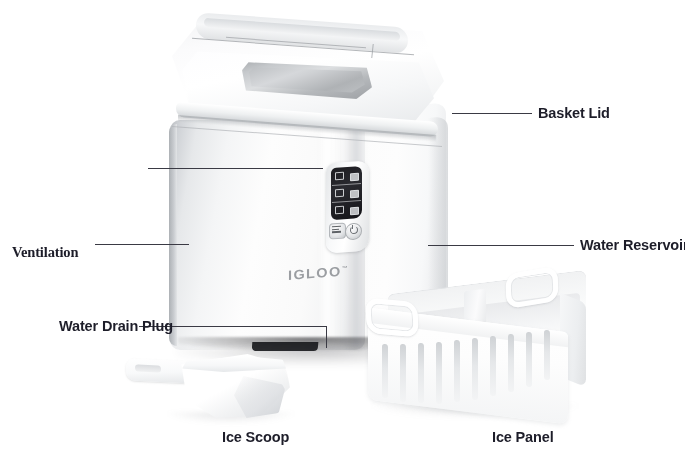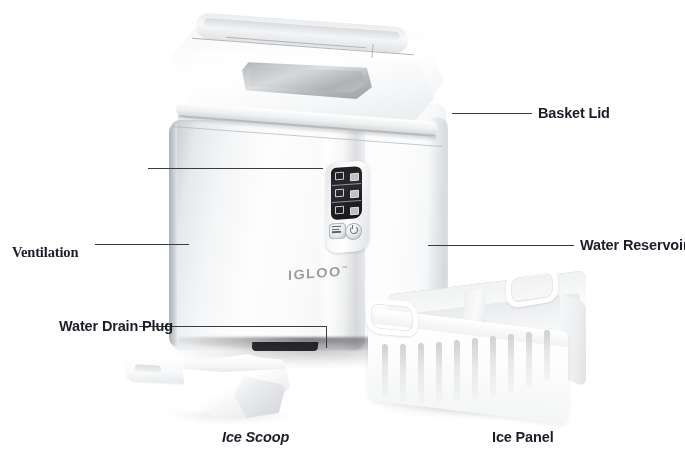--- a/index.html
+++ b/index.html
@@ -716,17 +716,17 @@
 
 
   <div class="callout-label" style="left:12px; top:245px;font-family:Liberation Serif, serif;">Ventilation</div>
 
   <div class="callout-label" style="left:20px; top:319px;margin-left:39px;">Water Drain Plug</div>
 
   <div class="callout-label" style="left:538px; top:106px;">Basket Lid</div>
 
   <div class="callout-label" style="left:580px; top:238px;">Water Reservoir</div>
 
-  <div class="part-caption" style="left:222px; top:430px;font-style:italic;">Ice Scoop</div>
+  <div class="part-caption" style="left:222px; top:430px;">Ice Scoop</div>
 
   <div class="part-caption" style="left:492px; top:430px;">Ice Panel</div>
 
 </div>
 
 </body></html>

